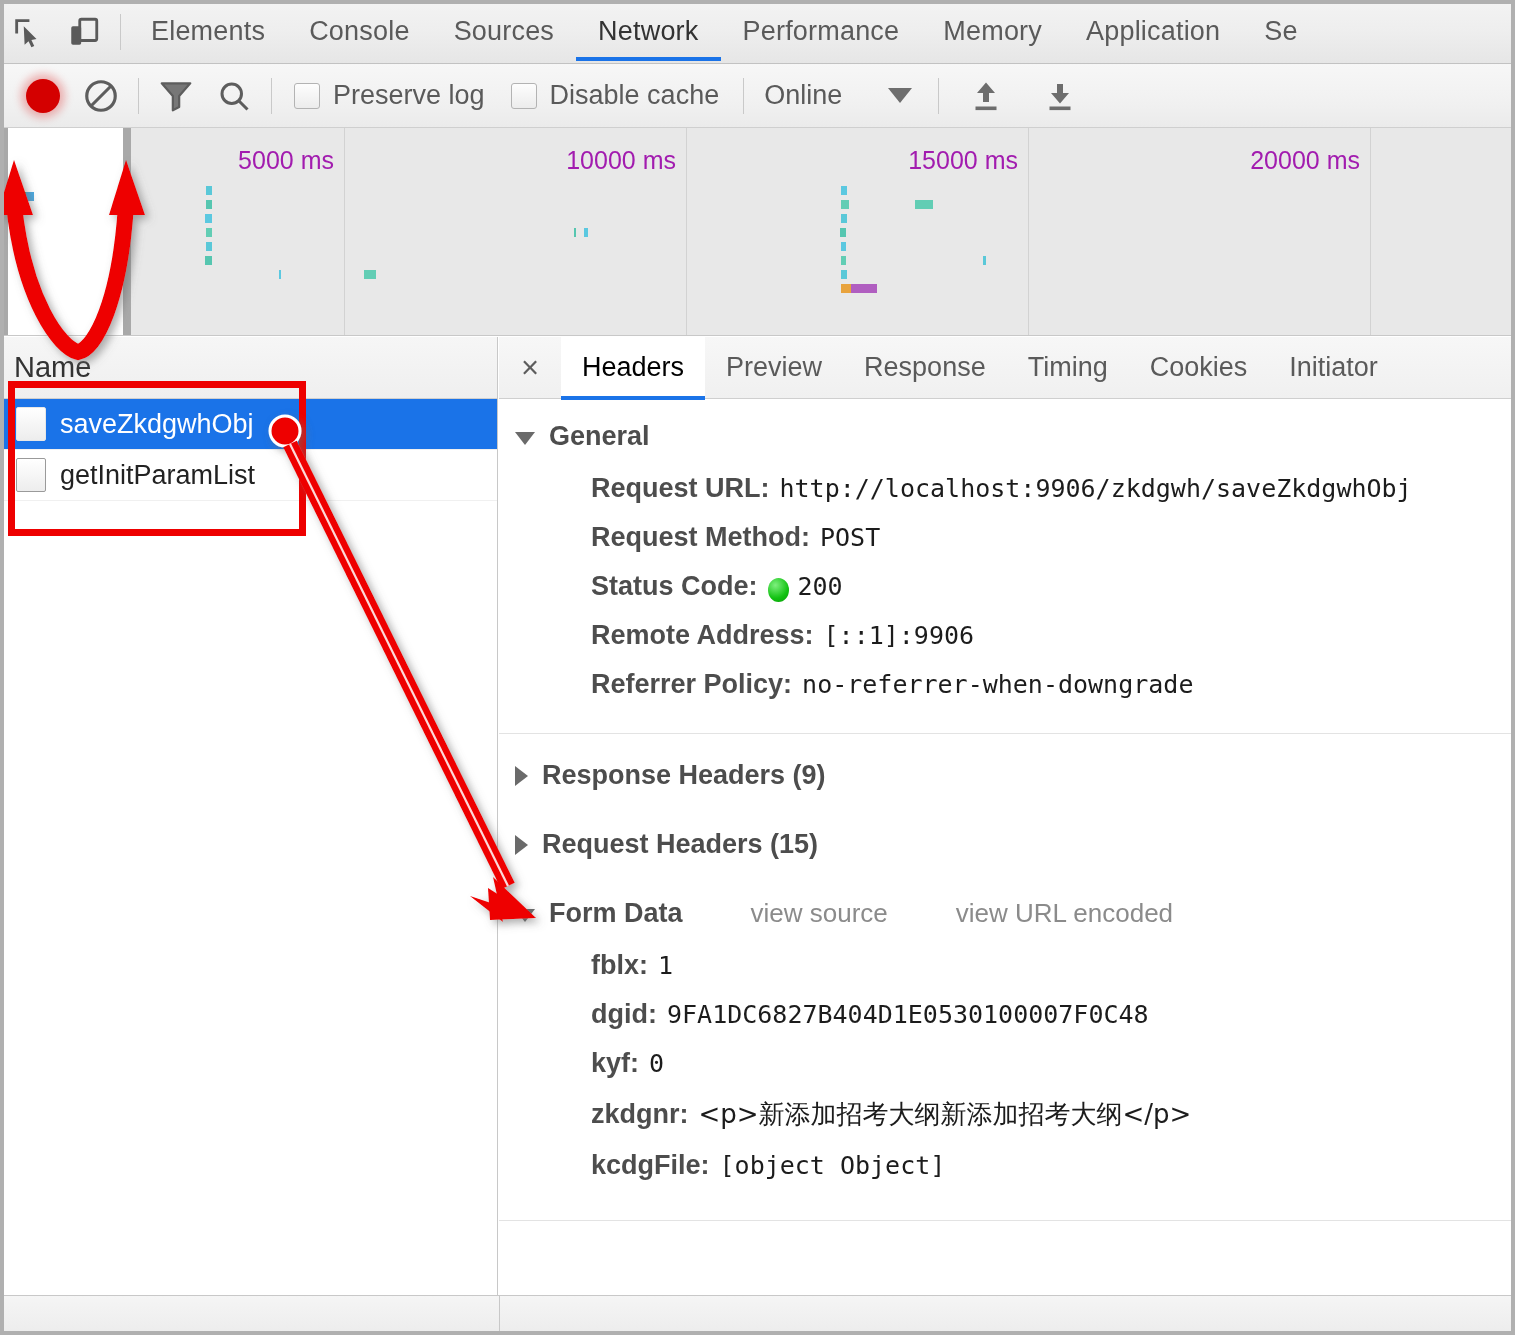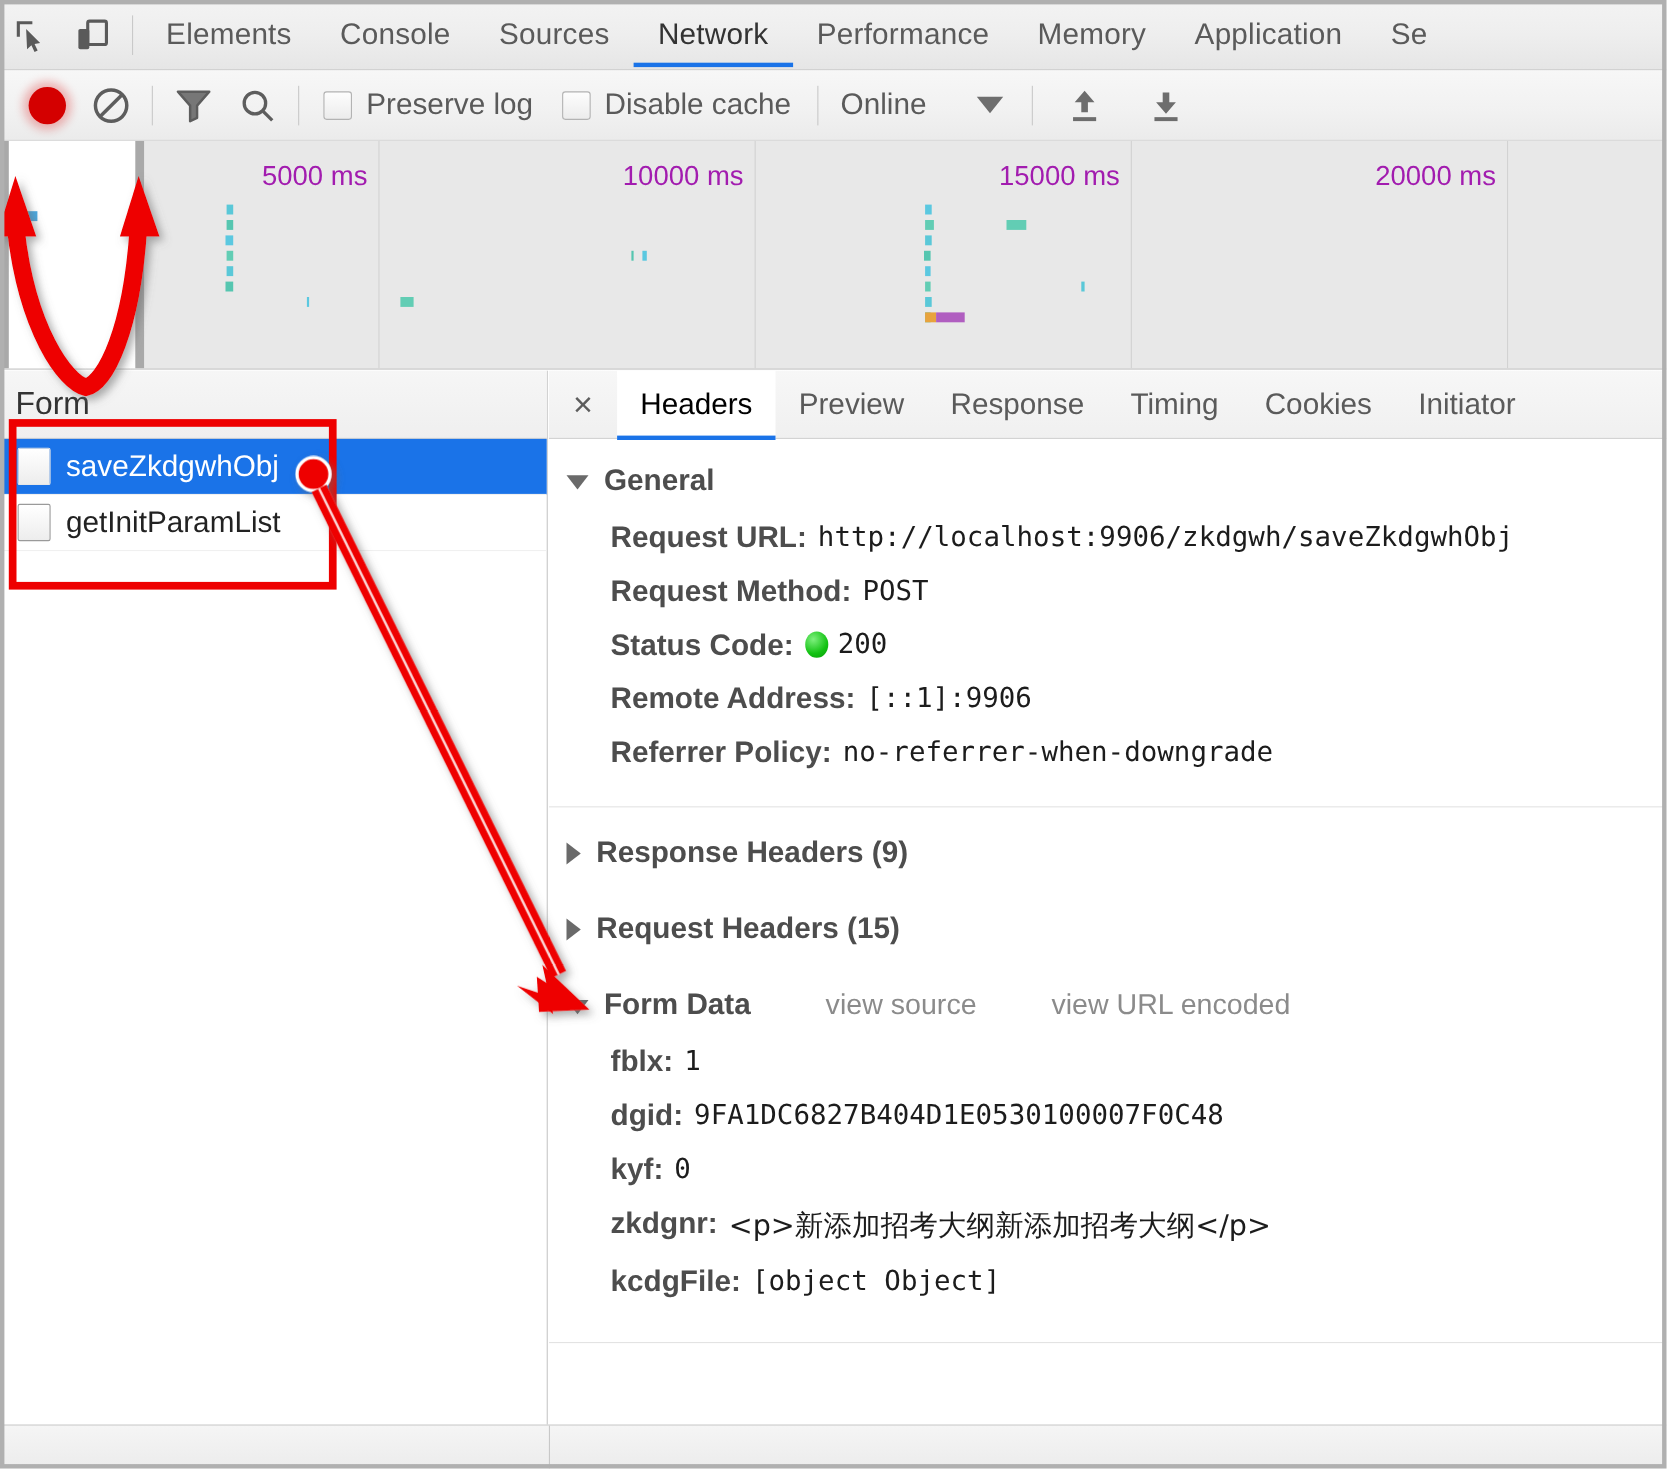--- a/index.html
+++ b/index.html
@@ -109,21 +109,21 @@
   .dtab.active::after{content:"";position:absolute;left:0;right:0;bottom:-1px;height:4px;background:#1a73e8;}
 
   .dbody { position:absolute; left:0; right:0; top:62px; bottom:0; overflow:hidden; }
   .sect-head {
     display:flex; align-items:center; gap:14px; padding:4px 0 12px 16px;
     font-size:27px; font-weight:bold; color:#4d4d4d;
   }
   .tri { width:0;height:0; flex:none; }
   .tri.down { border-left:10px solid transparent;border-right:10px solid transparent;border-top:13px solid #6a6a6a; margin-top:3px;}
   .tri.right{ border-top:10px solid transparent;border-bottom:10px solid transparent;border-left:13px solid #6a6a6a;}
-  .kv { display:flex; align-items:flex-start; padding: 9px 0 9px 56px; font-size:27px; }
+  .kv { display:flex; align-items:center; padding: 9px 0 9px 92px; font-size:27px; }
   .k { font-weight:bold; color:#4d4d4d; white-space:nowrap; }
   .v { color:#1c1c1c; font-family:"DejaVu Sans Mono", monospace; font-size:25px; margin-left:10px; word-break:break-all;}
   .v.cjk { font-family:"DejaVu Sans", sans-serif; font-size:26px; }
   .status-dot{
     display:inline-block;width:21px;height:24px;border-radius:50%;
     background:radial-gradient(circle at 35% 30%, #7ef07e 0%, #12c212 60%, #0a9b0a 100%);
     margin: 0 9px 0 10px; position:relative; top:3px;
   }
   .gsep { height:1px; background:#e3e3e3; margin-top:24px; }
   .viewlink { font-size:26px; color:#8b8b8b; margin-left:54px; cursor:pointer; font-weight:normal;}
@@ -283,21 +283,21 @@
         <div class="bar" style="left: 840.664px; top: 156px; width: 10px; background: rgb(232, 163, 61);"></div>
         <div class="bar" style="left: 850.979px; top: 156px; width: 26px; background: rgb(176, 94, 192);"></div>
       </div>
 
     <div class="bar" style="left:0px;top:64px;width:26px;background:#2fa84f"></div>
     <div class="bar" style="left:26px;top:64px;width:8px;background:#4aa8e0"></div>
   </div>
 
   <div class="listpane">
     <div class="list-head">
-      <span>Form</span>
+      <span>Name</span>
     </div>
     <div>
       <div class="row selected">
         <span class="doc-ico"></span>
         <span>saveZkdgwhObj</span>
       </div>
       <div class="row">
         <span class="doc-ico"></span>
         <span>getInitParamList</span>
       </div>

